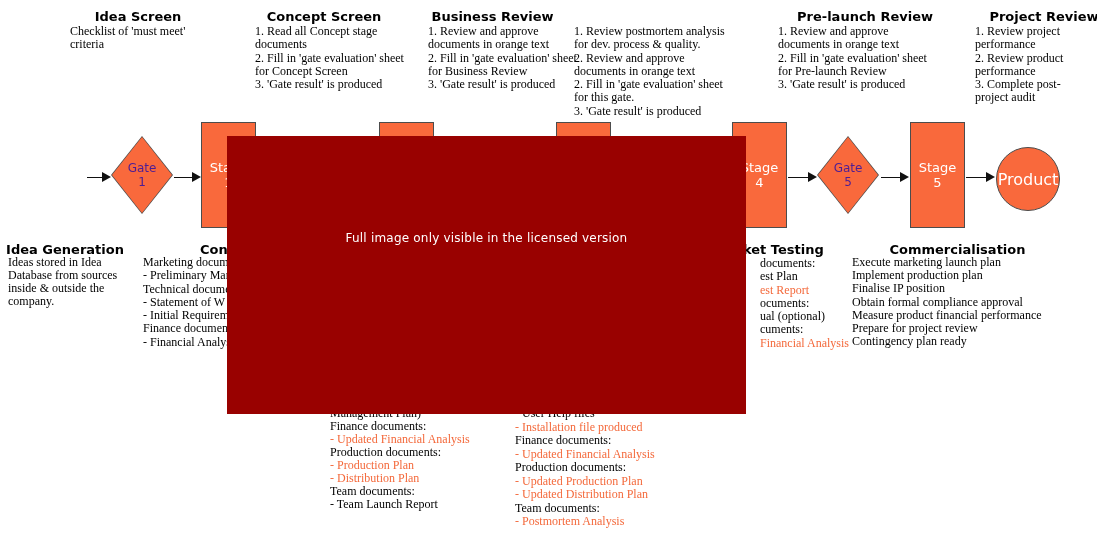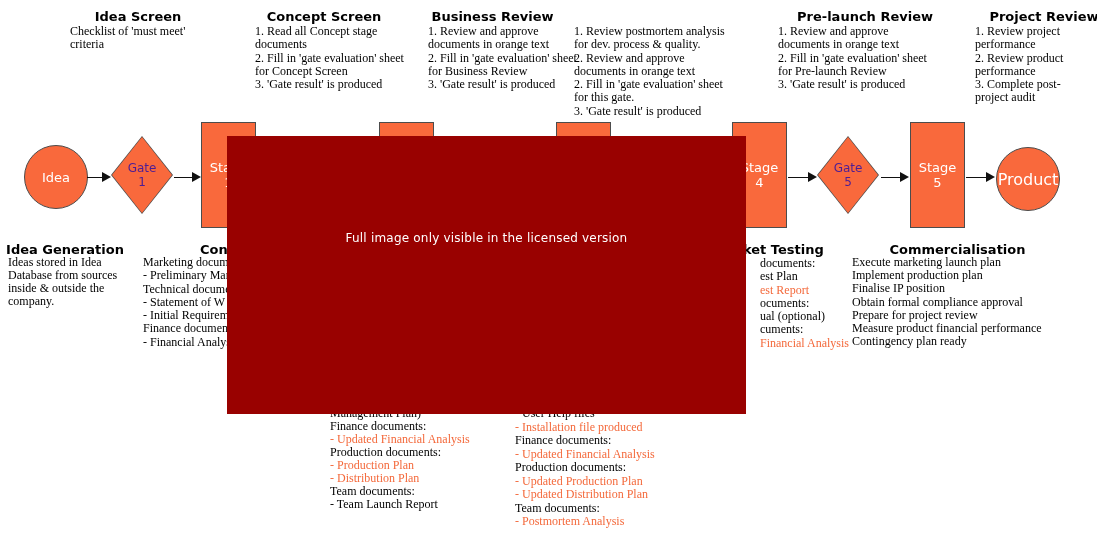--- a/index.html
+++ b/index.html
@@ -84,23 +84,20 @@
   <div class="sec-title" style="left:984px;top:9px;width:120px">Project Review</div>
   <div class="body" style="left:975px;top:25px">
     <div>1. Review project</div>
     <div>performance</div>
     <div>2. Review product</div>
     <div>performance</div>
     <div>3. Complete post-</div>
     <div>project audit</div>
   </div>
 
-  <div class="circle" style="left:24px;top:145px">
-    <span>Idea</span>
-  </div>
 
   <div class="aline" style="left:87px;width:15px"></div>
   <div class="ahead" style="left:102px"></div>
 
   <div class="diamond" style="left:111px;top:136px">
     <div class="inner">
       <span>Gate</span>
       <span>1</span>
     </div>
   </div>
@@ -175,22 +172,22 @@
     <div>cuments:</div>
     <div class="o">Financial Analysis</div>
   </div>
 
   <div class="sec-title" style="left:880px;top:242px;width:155px">Commercialisation</div>
   <div class="body" style="left:852px;top:256px;line-height:13.2px">
     <div>Execute marketing launch plan</div>
     <div>Implement production plan</div>
     <div>Finalise IP position</div>
     <div>Obtain formal compliance approval</div>
+    <div>Measure product financial performance</div>
     <div>Prepare for project review</div>
-    <div>Measure product financial performance</div>
     <div>Contingency plan ready</div>
   </div>
 
   <div class="body" style="left:330px;top:407px;line-height:13px">
     <div>Management Plan)</div>
     <div>Finance documents:</div>
     <div class="o">- Updated Financial Analysis</div>
     <div>Production documents:</div>
     <div class="o">- Production Plan</div>
     <div class="o">- Distribution Plan</div>

